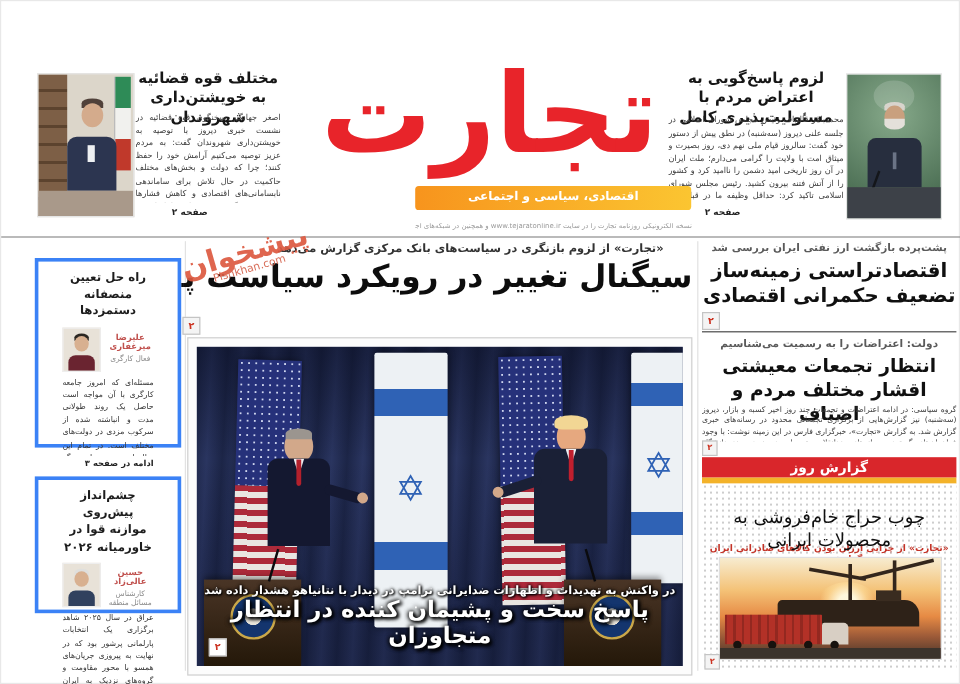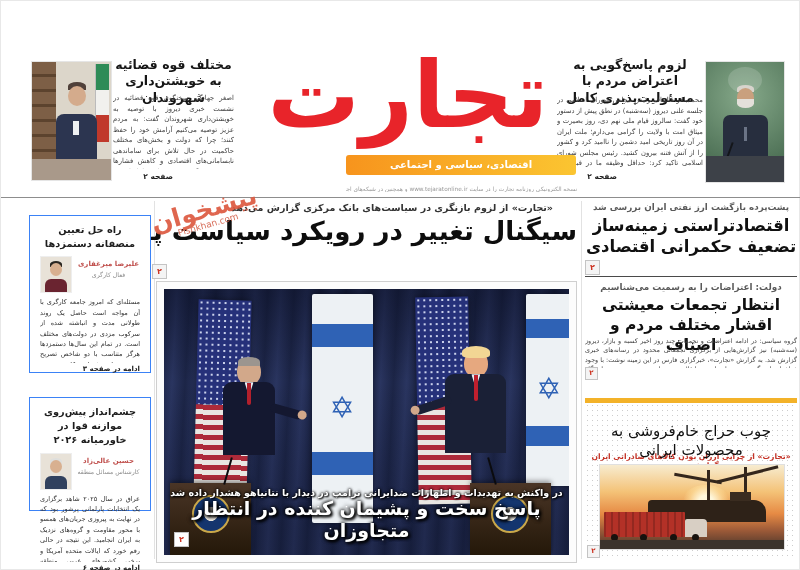--- a/index.html
+++ b/index.html
@@ -140,21 +140,21 @@
   #port .w1{left:6%;} #port .w2{left:22%;} #port .w3{left:38%;} #port .w4{left:50%;}
   #port .road{position:absolute;left:0;bottom:0;width:100%;height:11%;background:#3b332c;}
   #report-pbox{left:2px;top:142px;width:11px;height:11px;line-height:11px;font-size:7px;}
 
   
   .sb-label-row{left:28px;width:122px;display:flex;flex-direction:row;align-items:center;justify-content:flex-start;padding-right:14px;box-sizing:border-box;gap:5px;margin-top:40px;}
   .sb-label{color:#cf4a41;font-size:9.5px;font-weight:bold;}
   .sb-marker{width:9px;height:9px;background:#ececec;border:1px solid #cfcfcf;}
   #sb-label1{top:199px;}
   #sb-label2{top:381px;gap:30px;}
-  .sb-box{left:28px;width:122px;background:#fff;border:1px solid #3b82f6;box-sizing:border-box;padding:7px 10px;}
+  .sb-box{left:28px;width:122px;background:#fff;border:3px solid #3b82f6;box-sizing:border-box;padding:7px 20px;}
   #sb-box1{top:214px;height:158px;}
   #sb-box2{top:396px;height:114px;}
   .sb-title{font-size:9.8px;font-weight:bold;color:#1d1d1d;text-align:center;line-height:1.45;}
   .sb-author-row{display:flex;flex-direction:row;margin-top:5px;gap:5px;align-items:flex-start;}
   .auth-photo{flex:0 0 auto;width:30px;height:35px;position:relative;background:#e8e2d8;border:1px solid #eee;overflow:hidden;}
   .auth-meta{flex:1;text-align:center;padding-top:4px;}
   .auth-name{font-size:7px;font-weight:bold;color:#c0504d;}
   .auth-role{font-size:6.2px;color:#8a8a8a;margin-top:3px;}
   .sb-body{margin-top:4px;font-size:6.5px;line-height:1.6;color:#333;overflow:hidden;}
   #sb-body1{height:66px;}
@@ -280,20 +280,21 @@
   <div class="abs rc-kicker" id="rc1-kicker">پشت‌پرده بازگشت ارز نفتی ایران بررسی شد</div>
   <div class="abs rc-headline" id="rc1-headline">اقتصادتراستی زمینه‌ساز تضعیف حکمرانی اقتصادی</div>
   <div class="pbox" id="rc1-pbox">۲</div>
   <div class="abs" id="rc-divider"></div>
 
   <div class="abs rc-kicker" id="rc2-kicker">دولت: اعتراضات را به رسمیت می‌شناسیم</div>
   <div class="abs rc-headline" id="rc2-headline">انتظار تجمعات معیشتی اقشار مختلف مردم و اصناف</div>
   <div class="abs just fa" id="rc2-body">گروه سیاسی: در ادامه اعتراضات و تجمعات چند روز اخیر کسبه و بازار، دیروز (سه‌شنبه) نیز گزارش‌هایی از برگزاری تجمعاتی محدود در رسانه‌های خبری گزارش شد. به گزارش «تجارت»، خبرگزاری فارس در این زمینه نوشت: با وجود فراخوان‌های گسترده رسانه‌های ضدانقلاب، تجمعات دیروز در چند دانشگاه تهران…</div>
   <div class="pbox" id="rc2-pbox">۲</div>
 
+  <div class="abs" id="report-banner">گزارش روز</div>
   <div class="abs" id="report-ystrip"></div>
   <div class="abs" id="report-area">
     <div id="report-kicker">«تجارت» از چرایی ارزان بودن کالاهای صادراتی ایران گزارش می‌دهد</div>
     <div id="report-headline">چوب حراج خام‌فروشی به محصولات ایرانی</div>
     <div id="port">
       <div class="sun"></div>
       <div class="crane c1"></div>
       <div class="crane c2"></div>
       <div class="crane c3"></div>
       <div class="crane c4"></div>

